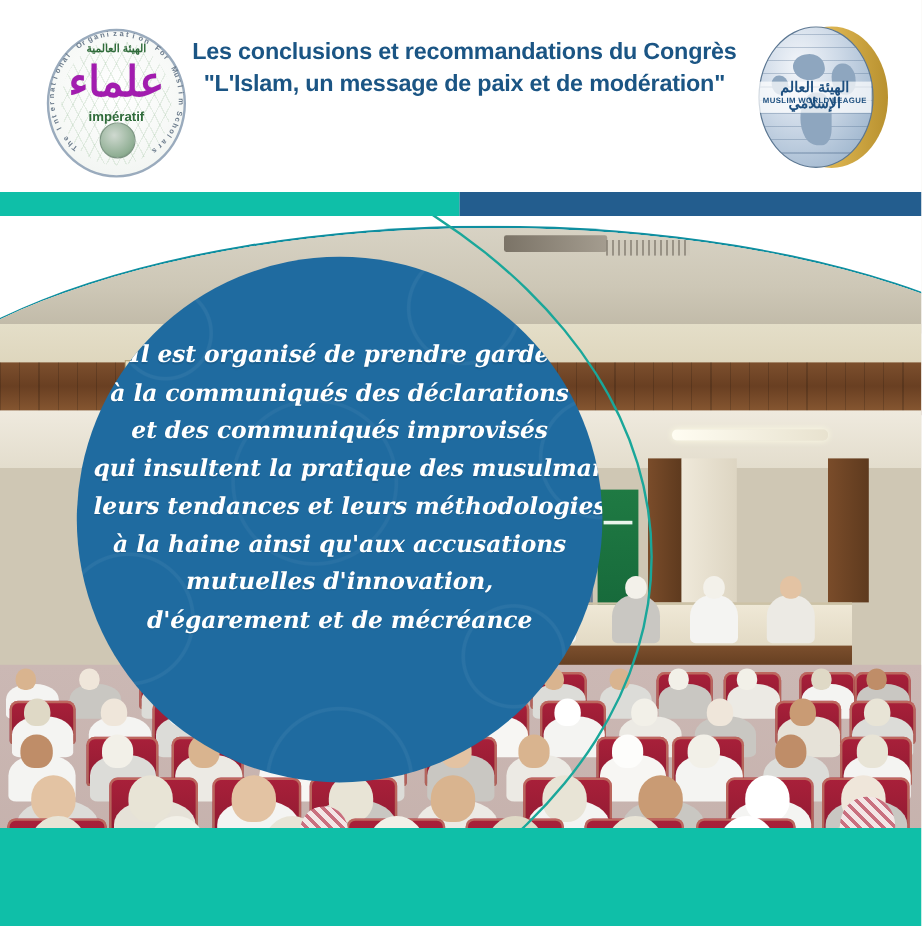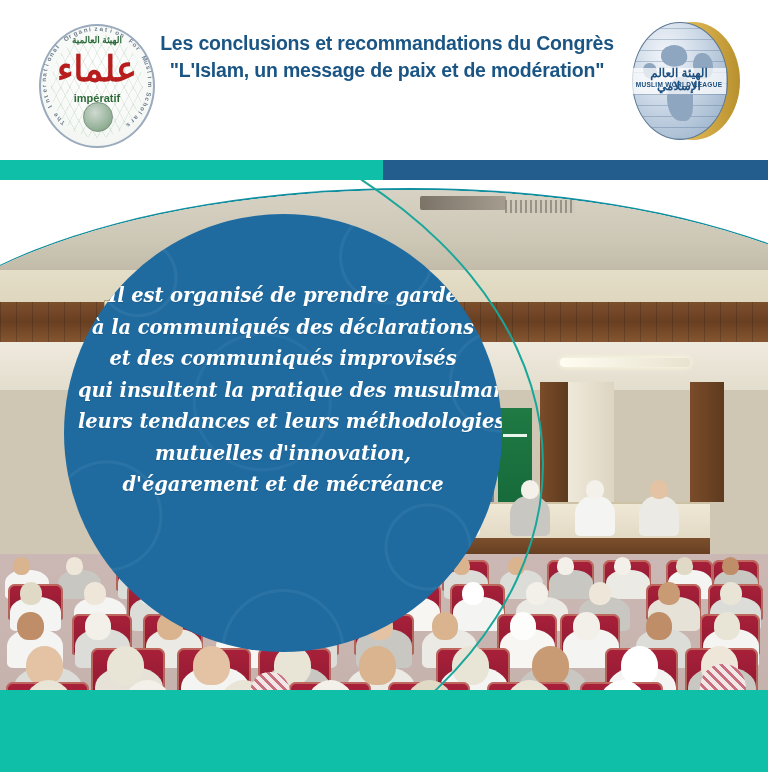--- a/index.html
+++ b/index.html
@@ -33,21 +33,21 @@
       repeating-linear-gradient(62deg, rgba(120,170,120,.16) 0 1px, transparent 1px 8px),
       repeating-linear-gradient(-62deg, rgba(120,170,120,.16) 0 1px, transparent 1px 8px);
     border-radius:50%;
   }
   .logo-left .ar-top{
     position:absolute;left:0;right:0;top:17px;text-align:center;
     font-size:9px;color:#2f6b3a;font-weight:bold;letter-spacing:.5px;
   }
   .logo-left .ar-main{
     position:absolute;left:0;right:0;top:30px;text-align:center;
-    font-size:35px;color:#b91c1c;font-weight:bold;line-height:42px;
+    font-size:35px;color:#a21caf;font-weight:bold;line-height:42px;
     text-shadow:0 0 1px rgba(0,0,0,.15);
   }
   .logo-left .ar-sub{
     position:absolute;left:0;right:0;top:74px;text-align:center;
     font-size:11px;color:#2f6b3a;font-weight:bold;
   }
   .logo-left .globe-mini{
     position:absolute;left:50%;top:84px;margin-left:-14px;
     width:28px;height:28px;border-radius:50%;
     background:radial-gradient(circle at 40% 35%, #cfd9d0, #8fae93 70%, #5f7d64);
@@ -513,20 +513,21 @@
     <div id="arc-sweep"></div>
 
     <div id="quote-circle">
       <div class="pattern"></div>
       <div id="quote-text">
           <span class="ql">Il est organisé de prendre garde</span>
           <span class="ql">à la communiqués des déclarations</span>
           <span class="ql">et des communiqués improvisés</span>
           <span class="ql">qui insultent la pratique des musulmans,</span>
           <span class="ql">leurs tendances et leurs méthodologies,</span>
+          <span class="ql">à la haine ainsi qu'aux accusations</span>
           <span class="ql">mutuelles d'innovation,</span>
           <span class="ql">d'égarement et de mécréance</span>
         </div>
     </div>
   </div>
 
   <div id="footer">
 
     
 

